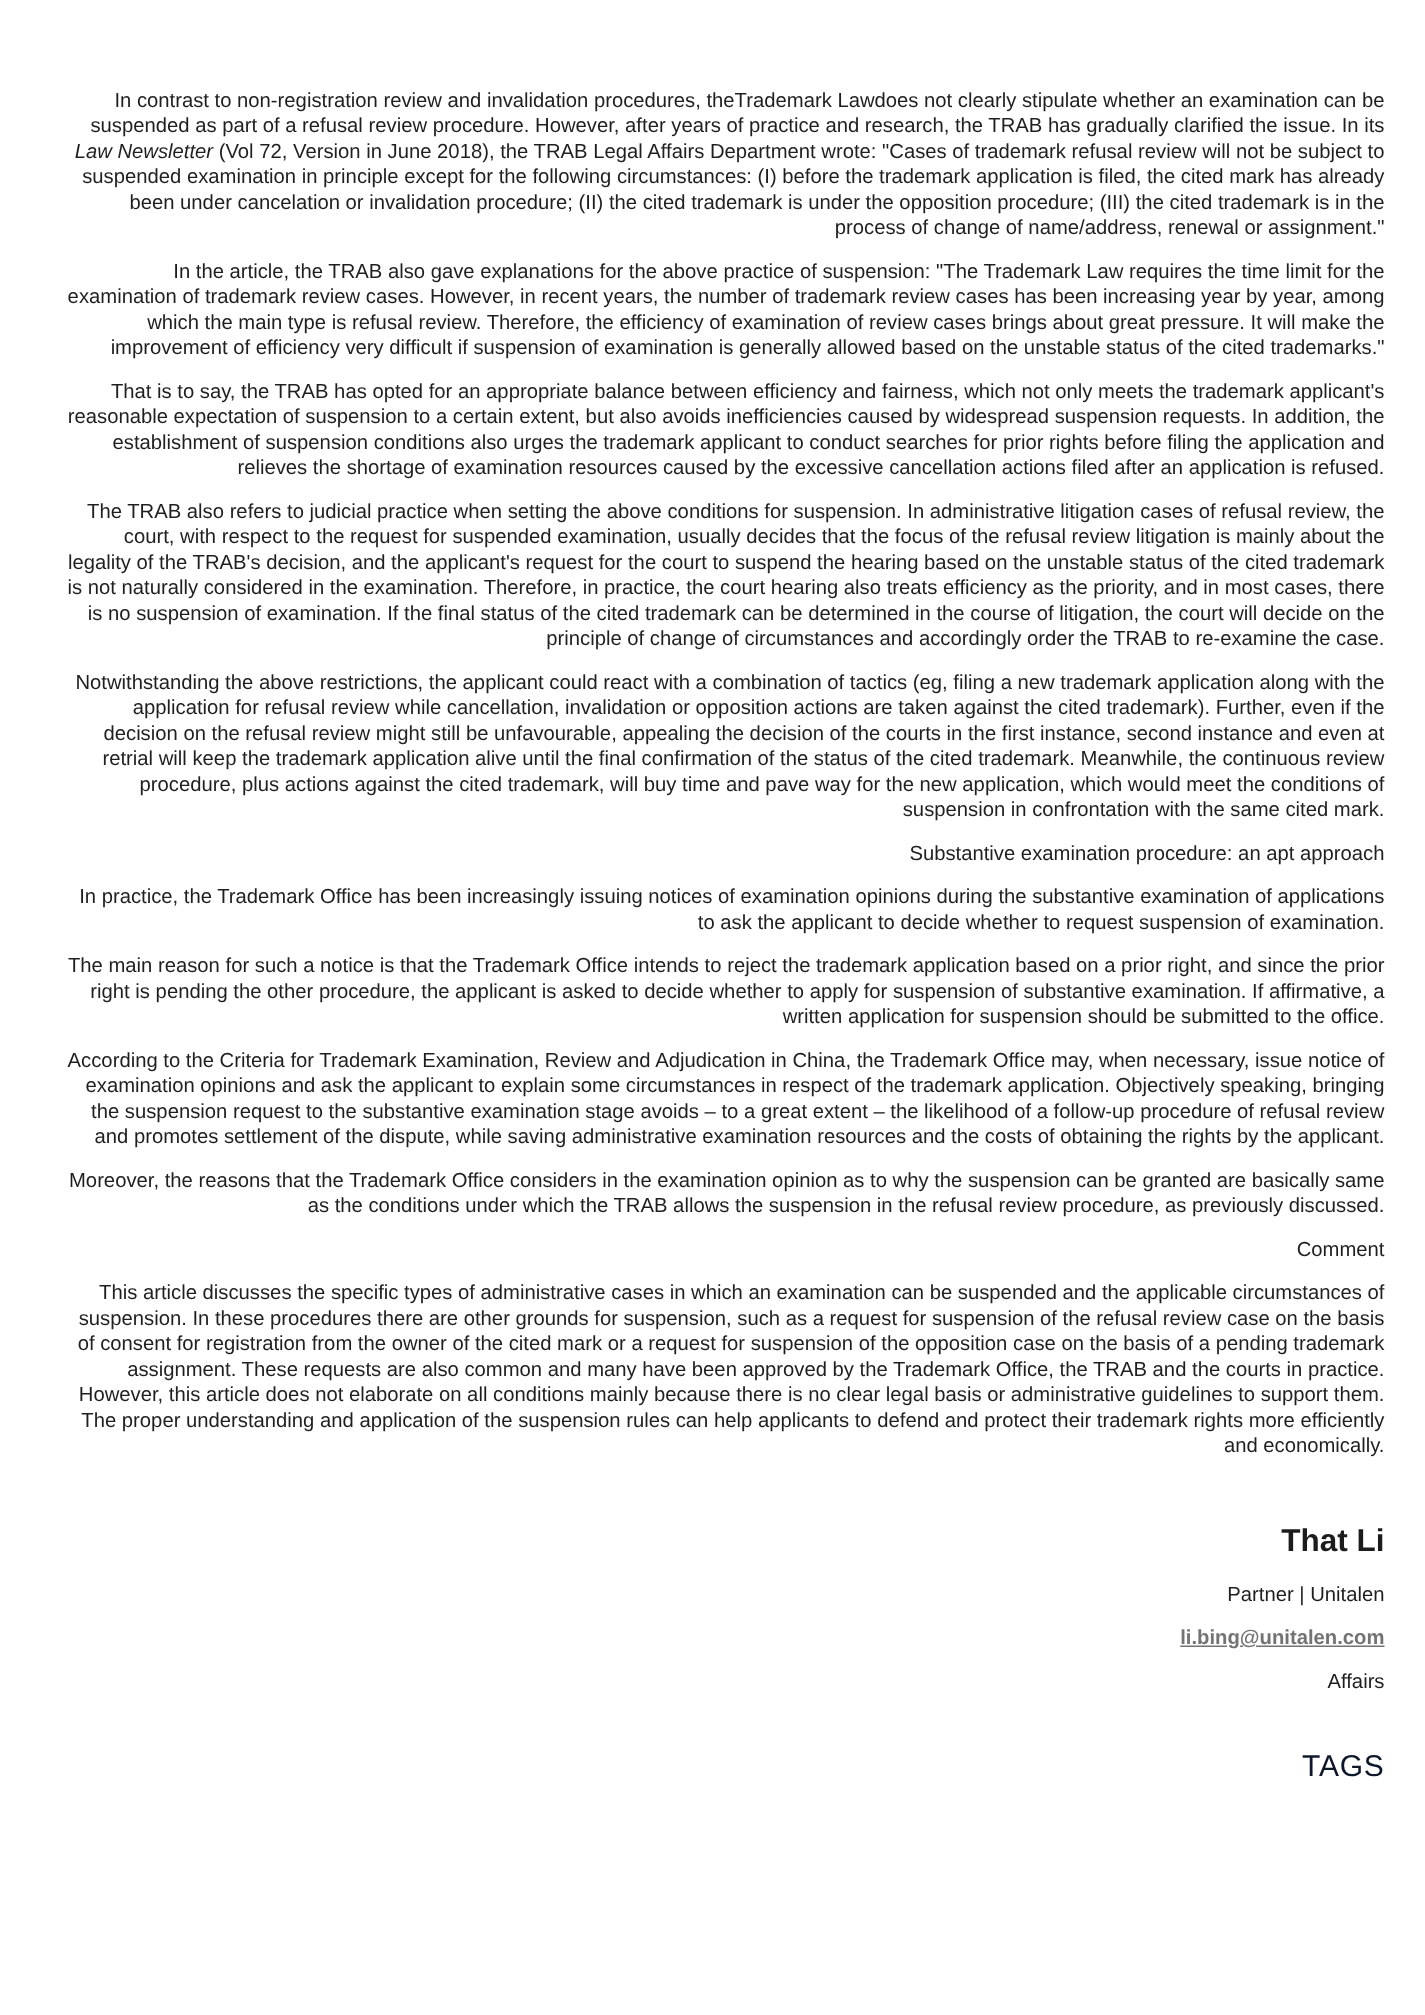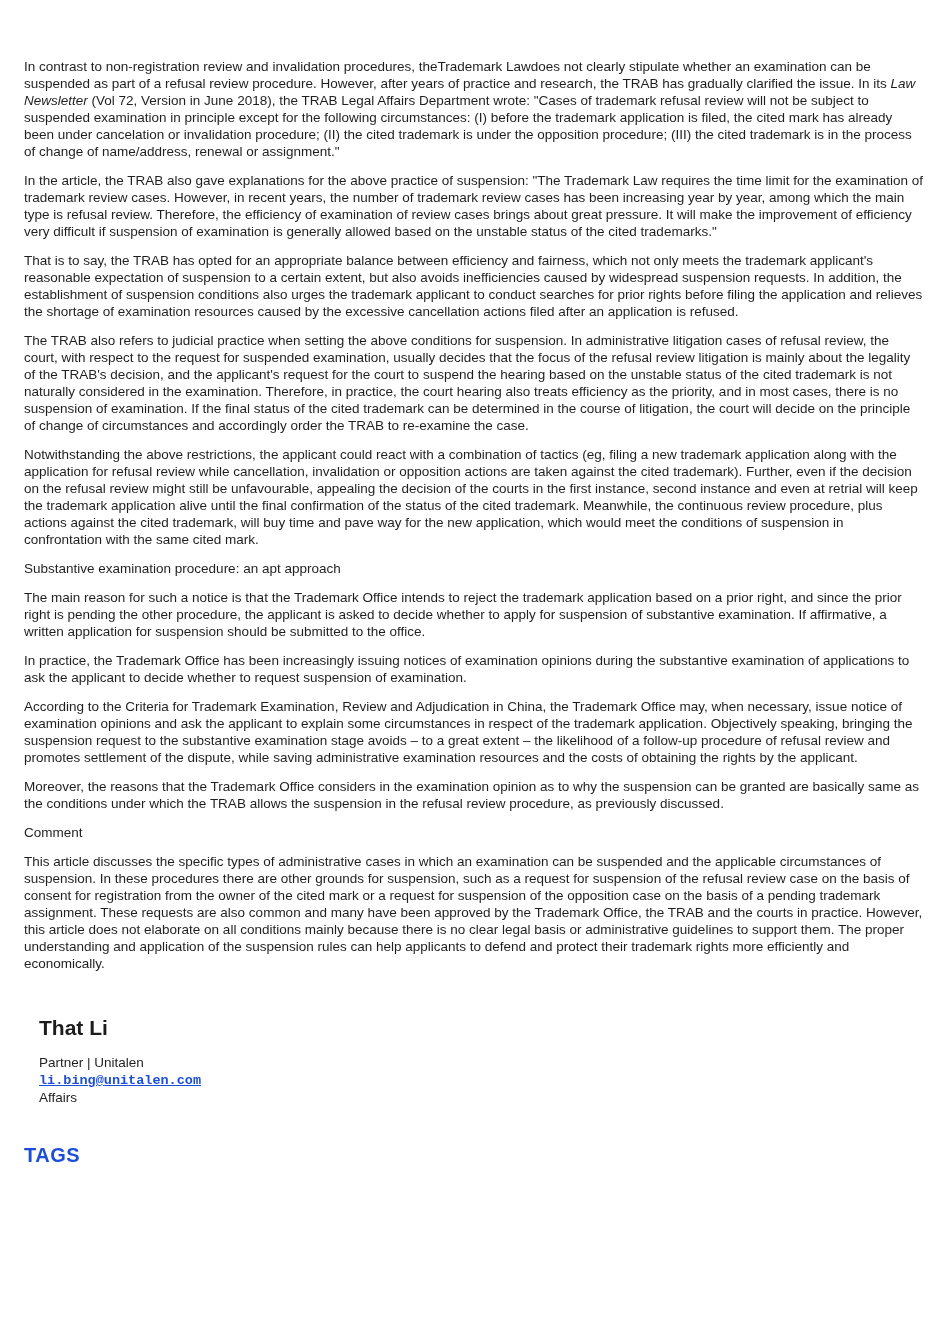--- a/index.html
+++ b/index.html
@@ -8,62 +8,63 @@
     background: #ffffff;
   }
   body {
     width: 950px;
     height: 1343px;
     overflow: hidden;
     font-family: "Liberation Sans", sans-serif;
     color: #1f1f1f;
   }
   .page {
-    padding: 58px 27px 0 24px;
+    padding: 58px 27px 0 41px;
     box-sizing: border-box;
+    text-align: right;
   }
   .article p {
     margin: 0 0 12px 0;
     font-size: 13.5px;
     line-height: 17px;
     color: #1f1f1f;
   }
   .article p.section-heading {
     font-weight: normal;
   }
   .italic { font-style: italic; }
   a.link {
-    color: #1d4ed8;
+    color: #737373;
     font-weight: bold;
     text-decoration: underline;
     cursor: pointer;
-    font-family: Liberation Mono, monospace;
   }
   .author-block {
     margin-top: 44px;
     padding-left: 15px;
   }
   .author-name {
     font-size: 21px;
     font-weight: bold;
     color: #1c1c1c;
     margin: 0 0 14px 0;
   }
   .author-line {
     font-size: 13.5px;
     line-height: 17px;
     color: #1f1f1f;
+    margin-top: 12px;
   }
   .tags-block {
     margin-top: 38px;
   }
   .tags-heading {
     font-size: 20px;
-    font-weight: 700;
-    color: #1d4ed8;
+    font-weight: 400;
+    color: #0f172a;
     letter-spacing: 0.5px;
     margin: 0 0 11px 0;
   }
   .tags-list {
     font-size: 13.5px;
     line-height: 17px;
     color: #1f1f1f;
     font-weight: bold;
   }
   .tag-separator {
@@ -77,22 +78,22 @@
 
 <div class="page">
 
   <div class="article">
     <p><span>In contrast to non-registration review and invalidation procedures, theTrademark Lawdoes not clearly stipulate whether an examination can be suspended as part of a refusal review procedure. However, after years of practice and research, the TRAB has gradually clarified the issue. In its </span><span class="italic">Law Newsletter</span><span> (Vol 72, Version in June 2018), the TRAB Legal Affairs Department wrote: "Cases of trademark refusal review will not be subject to suspended examination in principle except for the following circumstances: (I) before the trademark application is filed, the cited mark has already been under cancelation or invalidation procedure; (II) the cited trademark is under the opposition procedure; (III) the cited trademark is in the process of change of name/address, renewal or assignment."</span></p>
     <p>In the article, the TRAB also gave explanations for the above practice of suspension: "The Trademark Law requires the time limit for the examination of trademark review cases. However, in recent years, the number of trademark review cases has been increasing year by year, among which the main type is refusal review. Therefore, the efficiency of examination of review cases brings about great pressure. It will make the improvement of efficiency very difficult if suspension of examination is generally allowed based on the unstable status of the cited trademarks."</p>
     <p>That is to say, the TRAB has opted for an appropriate balance between efficiency and fairness, which not only meets the trademark applicant's reasonable expectation of suspension to a certain extent, but also avoids inefficiencies caused by widespread suspension requests. In addition, the establishment of suspension conditions also urges the trademark applicant to conduct searches for prior rights before filing the application and relieves the shortage of examination resources caused by the excessive cancellation actions filed after an application is refused.</p>
     <p>The TRAB also refers to judicial practice when setting the above conditions for suspension. In administrative litigation cases of refusal review, the court, with respect to the request for suspended examination, usually decides that the focus of the refusal review litigation is mainly about the legality of the TRAB's decision, and the applicant's request for the court to suspend the hearing based on the unstable status of the cited trademark is not naturally considered in the examination. Therefore, in practice, the court hearing also treats efficiency as the priority, and in most cases, there is no suspension of examination. If the final status of the cited trademark can be determined in the course of litigation, the court will decide on the principle of change of circumstances and accordingly order the TRAB to re-examine the case.</p>
     <p>Notwithstanding the above restrictions, the applicant could react with a combination of tactics (eg, filing a new trademark application along with the application for refusal review while cancellation, invalidation or opposition actions are taken against the cited trademark). Further, even if the decision on the refusal review might still be unfavourable, appealing the decision of the courts in the first instance, second instance and even at retrial will keep the trademark application alive until the final confirmation of the status of the cited trademark. Meanwhile, the continuous review procedure, plus actions against the cited trademark, will buy time and pave way for the new application, which would meet the conditions of suspension in confrontation with the same cited mark.</p>
     <p class="section-heading">Substantive examination procedure: an apt approach</p>
+    <p>In practice, the Trademark Office has been increasingly issuing notices of examination opinions during the substantive examination of applications to ask the applicant to decide whether to request suspension of examination.</p>
     <p>The main reason for such a notice is that the Trademark Office intends to reject the trademark application based on a prior right, and since the prior right is pending the other procedure, the applicant is asked to decide whether to apply for suspension of substantive examination. If affirmative, a written application for suspension should be submitted to the office.</p>
-    <p>In practice, the Trademark Office has been increasingly issuing notices of examination opinions during the substantive examination of applications to ask the applicant to decide whether to request suspension of examination.</p>
     <p>According to the Criteria for Trademark Examination, Review and Adjudication in China, the Trademark Office may, when necessary, issue notice of examination opinions and ask the applicant to explain some circumstances in respect of the trademark application. Objectively speaking, bringing the suspension request to the substantive examination stage avoids – to a great extent – the likelihood of a follow-up procedure of refusal review and promotes settlement of the dispute, while saving administrative examination resources and the costs of obtaining the rights by the applicant.</p>
     <p>Moreover, the reasons that the Trademark Office considers in the examination opinion as to why the suspension can be granted are basically same as the conditions under which the TRAB allows the suspension in the refusal review procedure, as previously discussed.</p>
     <p class="section-heading">Comment</p>
     <p>This article discusses the specific types of administrative cases in which an examination can be suspended and the applicable circumstances of suspension. In these procedures there are other grounds for suspension, such as a request for suspension of the refusal review case on the basis of consent for registration from the owner of the cited mark or a request for suspension of the opposition case on the basis of a pending trademark assignment. These requests are also common and many have been approved by the Trademark Office, the TRAB and the courts in practice. However, this article does not elaborate on all conditions mainly because there is no clear legal basis or administrative guidelines to support them. The proper understanding and application of the suspension rules can help applicants to defend and protect their trademark rights more efficiently and economically.</p>
   </div>
 
   <div class="author-block">
     <div class="author-name">That Li</div>
     <div class="author-line">Partner | Unitalen</div>
     <div class="author-line"><a class="link">li.bing@unitalen.com</a></div>

